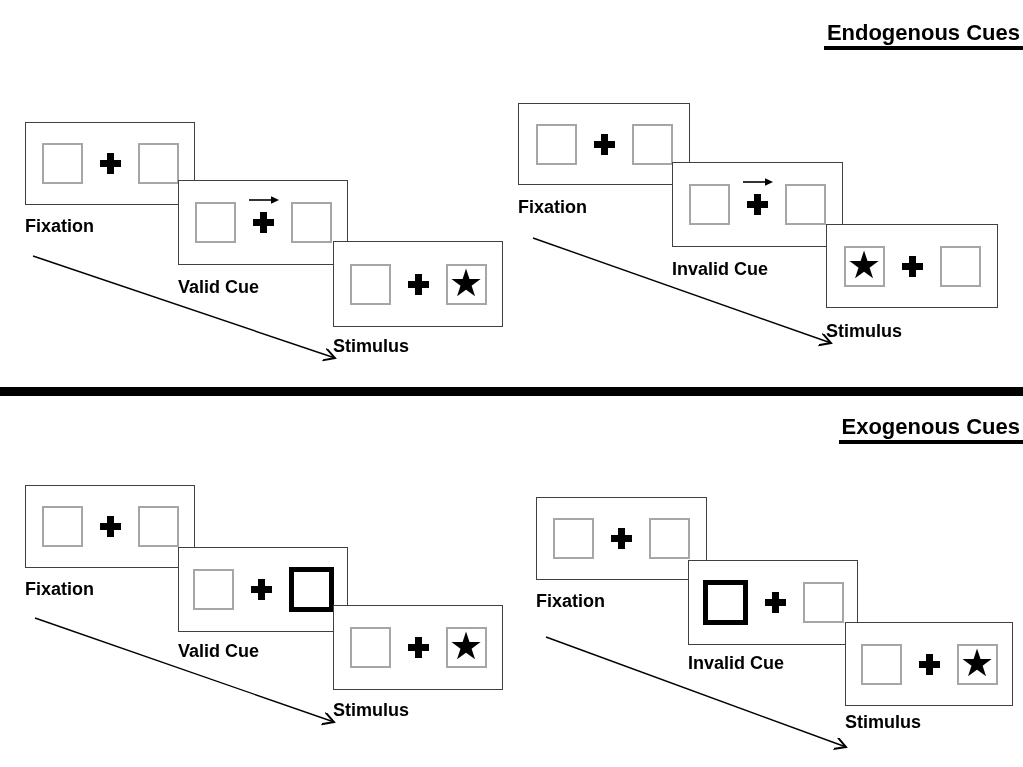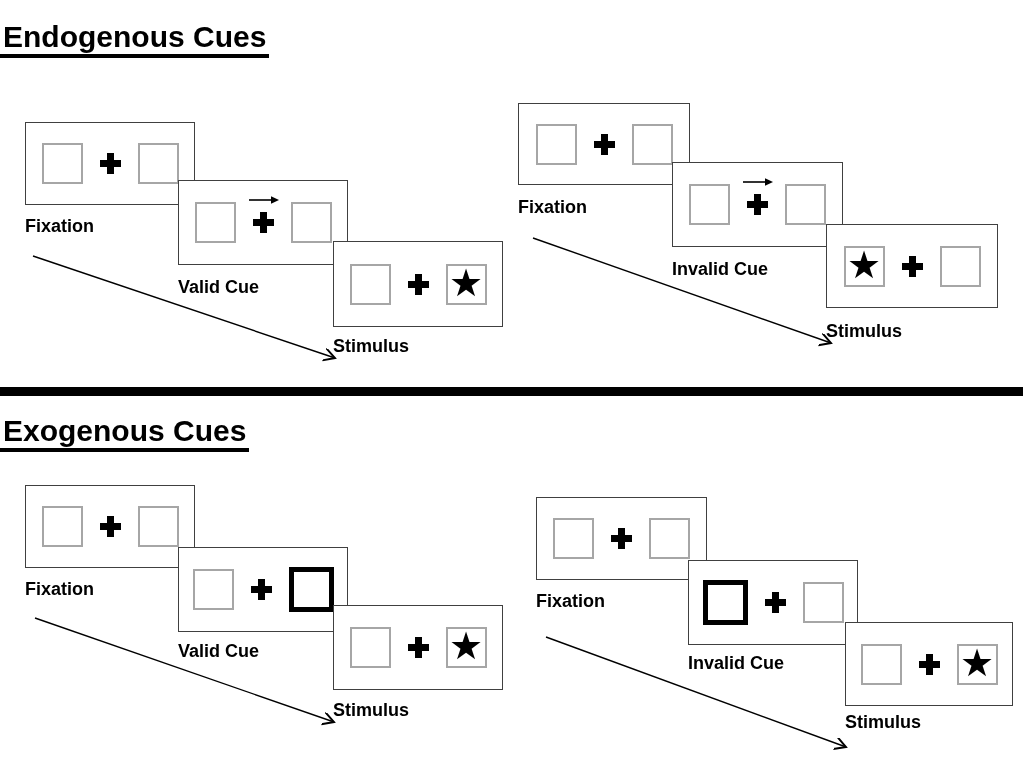--- a/index.html
+++ b/index.html
@@ -7,22 +7,22 @@
     --panel-border:#404040;
     --box-border:#a6a6a6;
     --bg:#ffffff;
   }
   html,body{margin:0;padding:0;background:var(--bg);}
   .canvas{
     position:relative;width:1023px;height:767px;background:var(--bg);
     font-family:"Liberation Sans",sans-serif;overflow:hidden;color:var(--ink);
   }
   .section-title{
-    position:absolute;left:0;width:100%;text-align:left;
-    font-size:30px;font-weight:bold;letter-spacing:0px;
+    position:absolute;left:0;width:100%;text-align:right;
+    font-size:22px;font-weight:bold;letter-spacing:0px;
   }
   .section-title .u{border-bottom:4px solid var(--ink);padding:0 3px 1px 3px;}
   .divider{position:absolute;left:0;top:387px;width:100%;height:9px;background:var(--ink);}
   .panel{
     position:absolute;background:#fff;border:1.5px solid var(--panel-border);
     box-sizing:border-box;display:flex;align-items:center;justify-content:center;gap:17px;
   }
   .sq{
     width:37px;height:37px;border:2px solid var(--box-border);background:#fff;
     display:flex;align-items:center;justify-content:center;flex:none;

